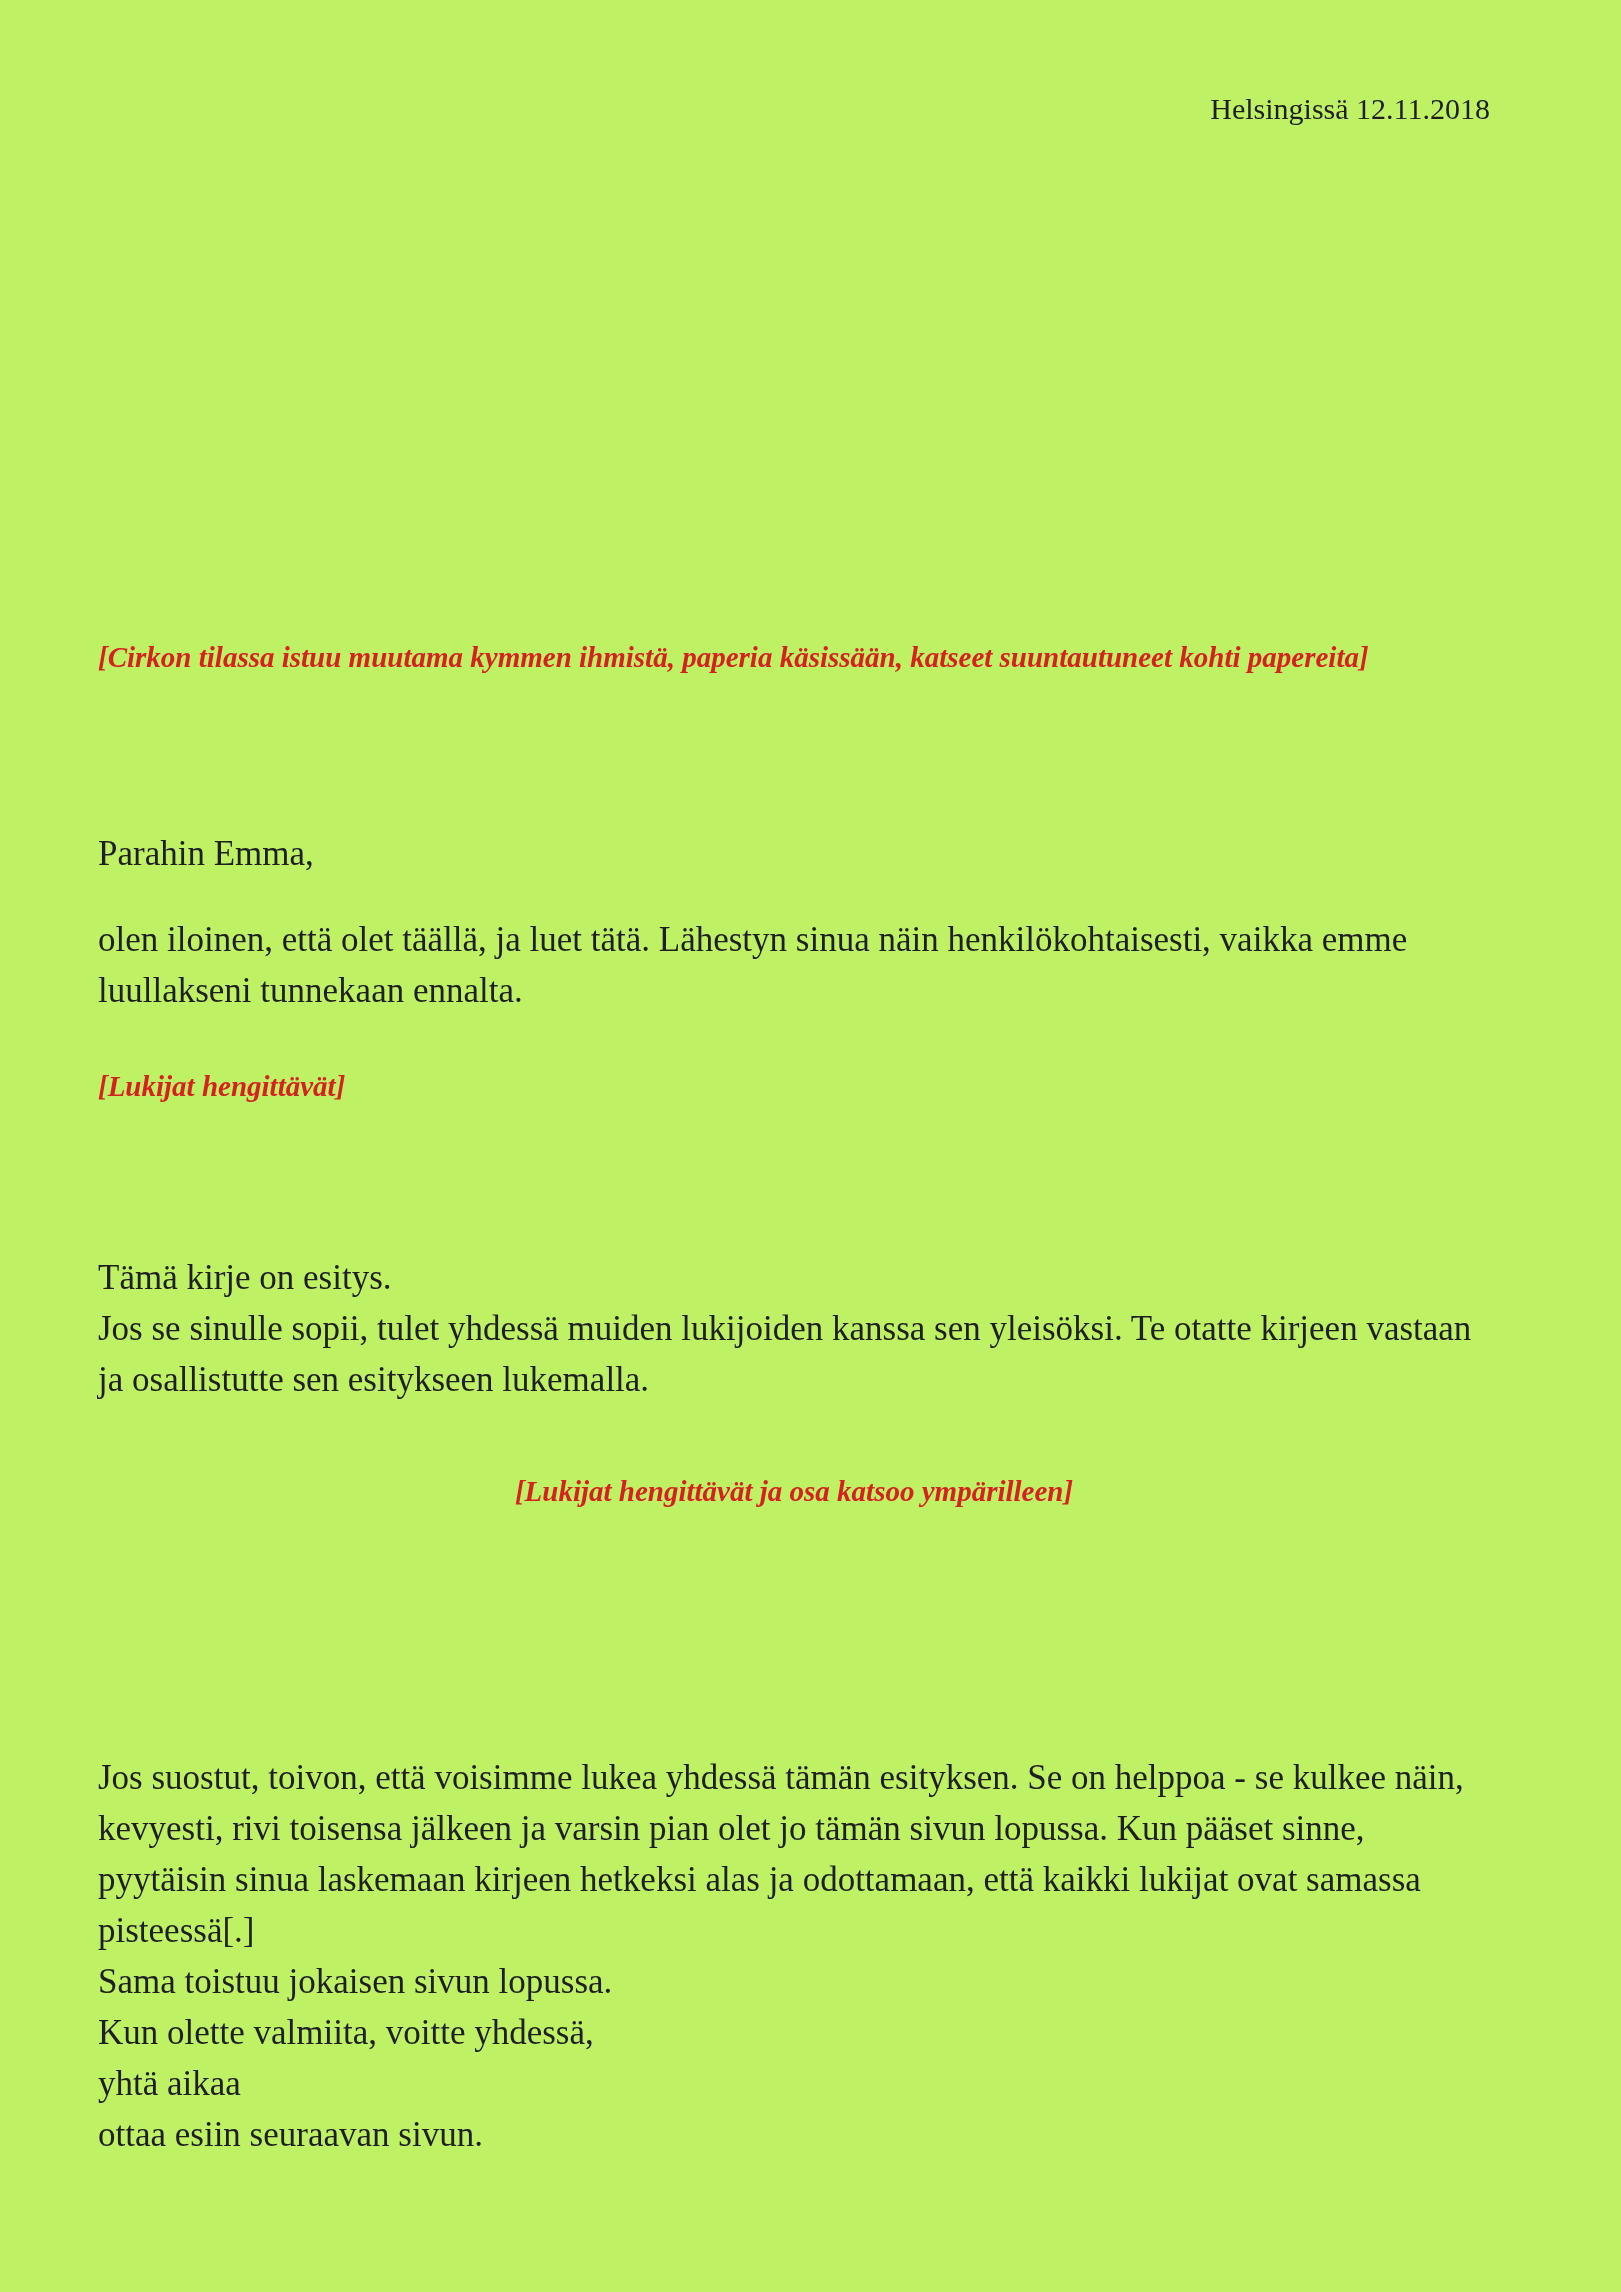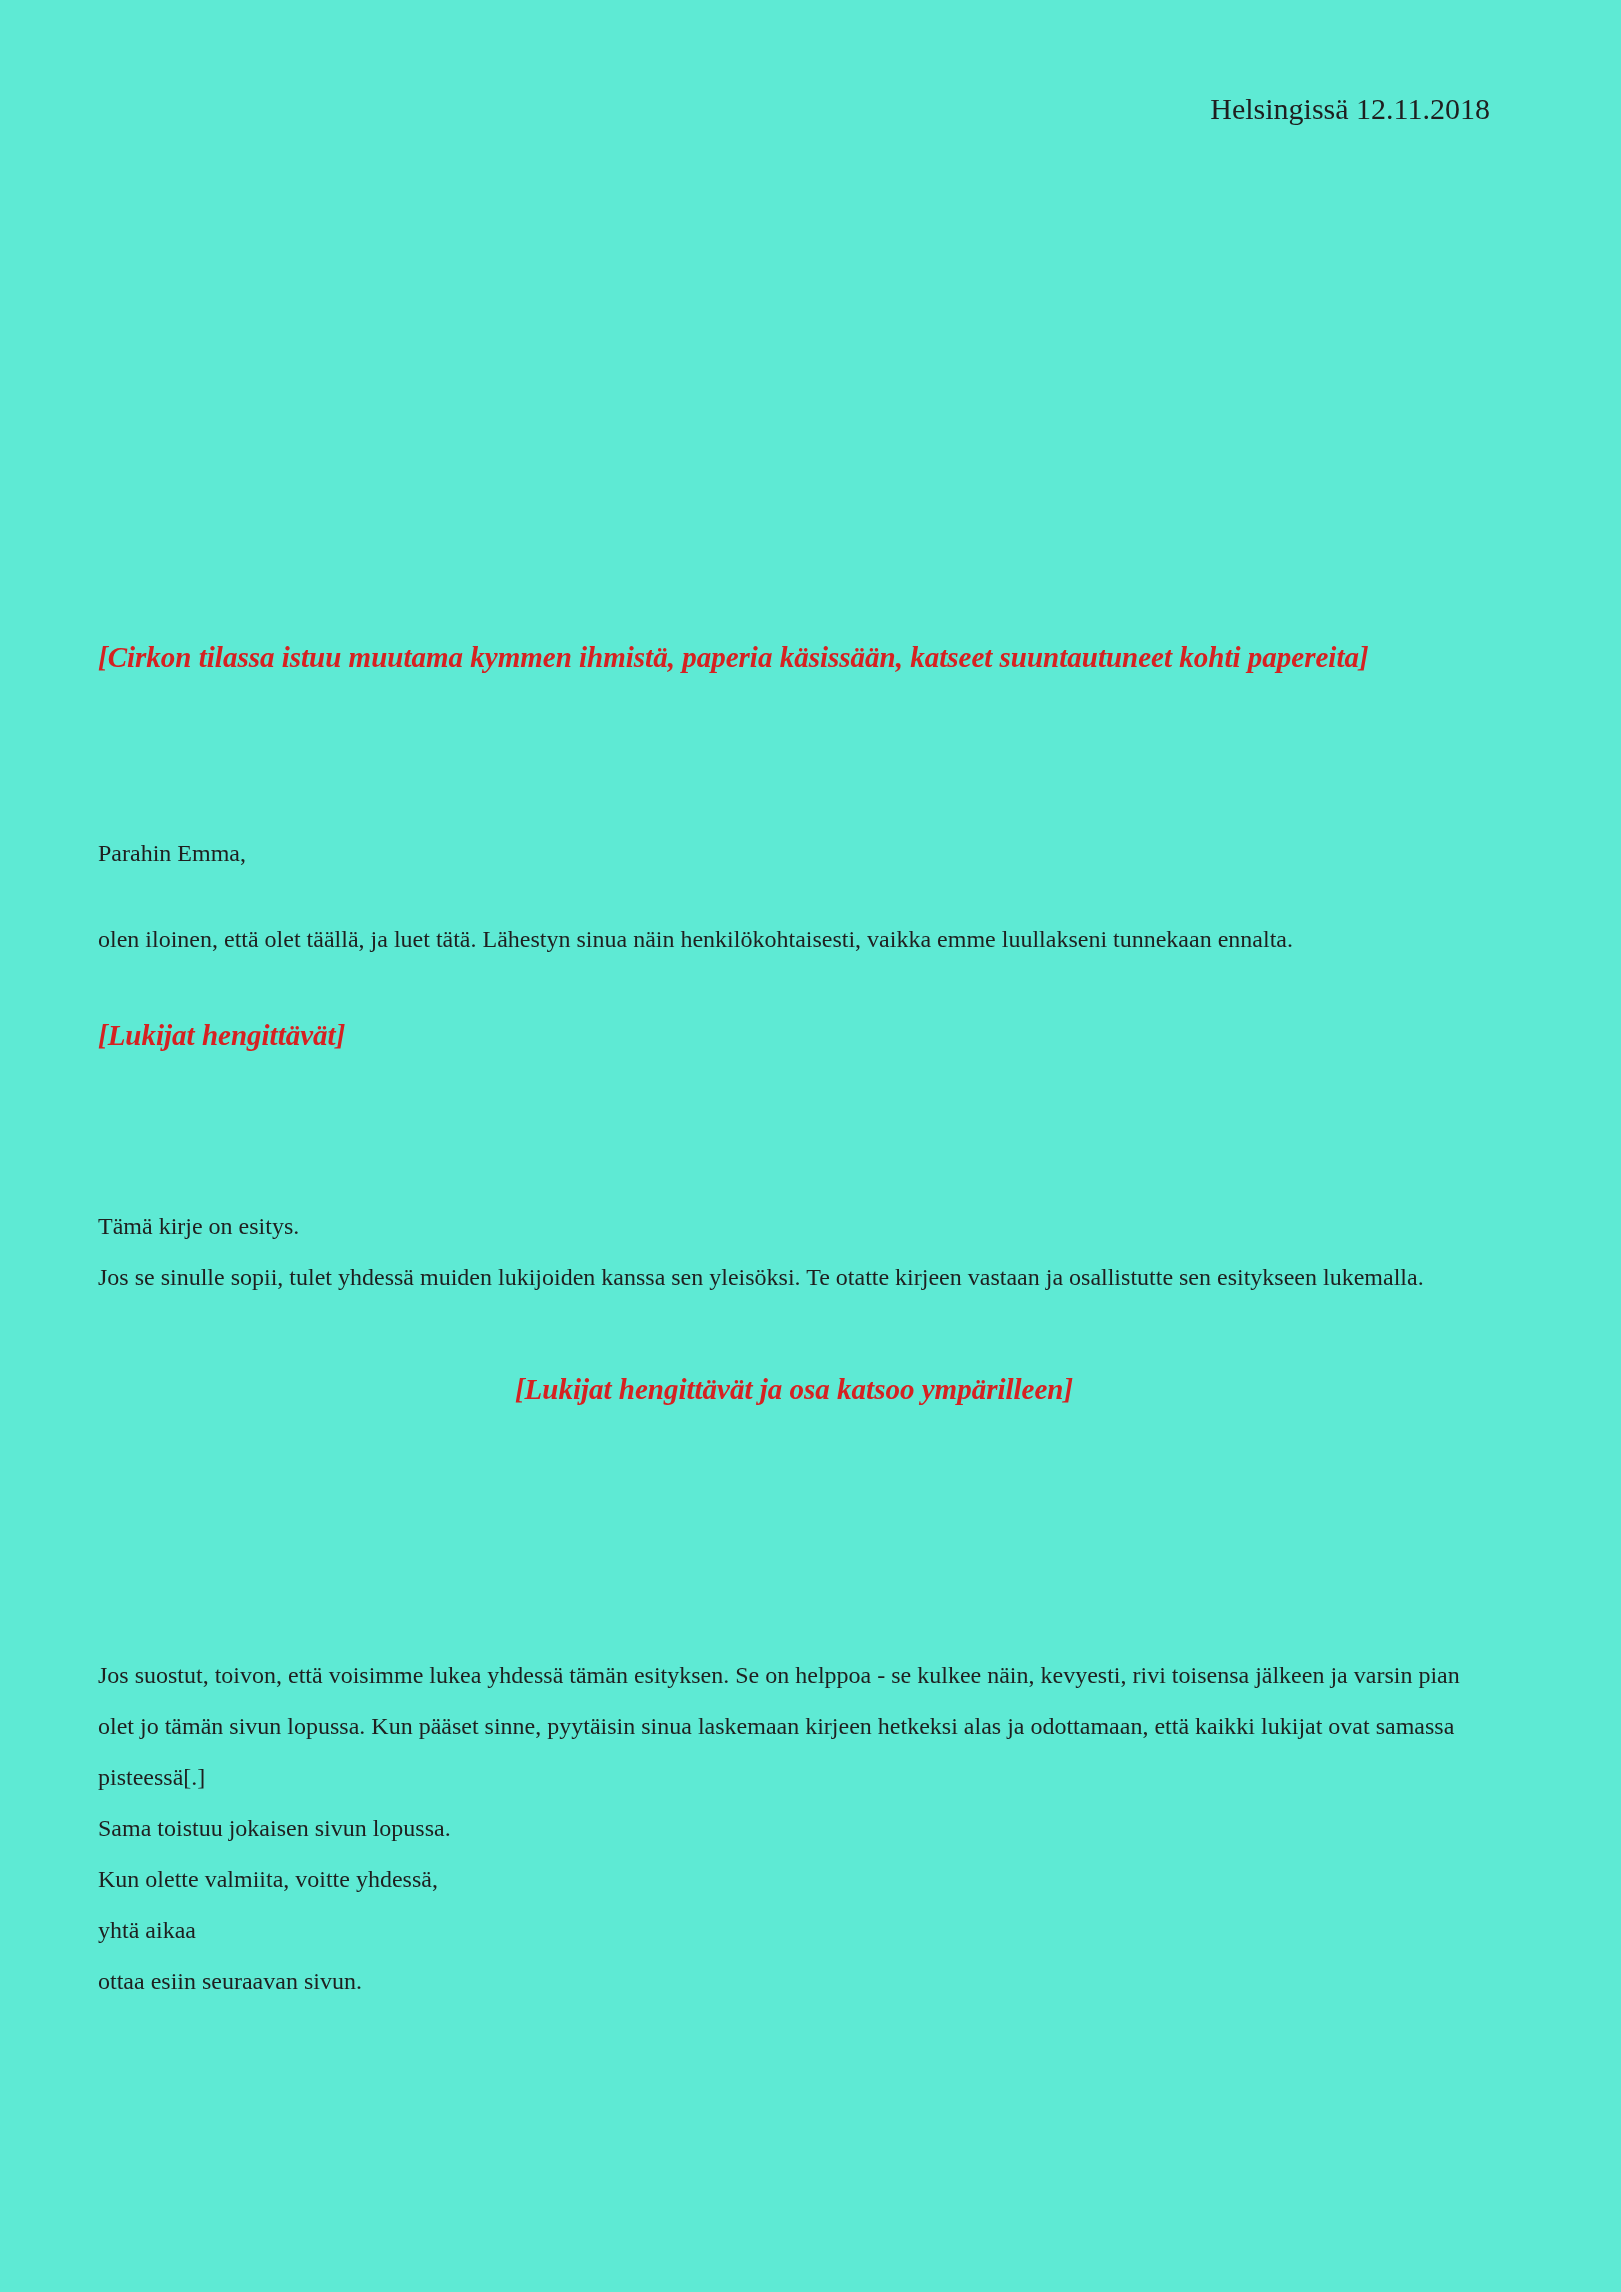--- a/index.html
+++ b/index.html
@@ -4,35 +4,35 @@
 <style>
   html, body {
     margin: 0;
     padding: 0;
     background: #ffffff;
   }
   .page {
     position: relative;
     width: 1621px;
     height: 2293px;
-    background: #5eead4;
+    background: #bef264;
     font-family: "Liberation Serif", "DejaVu Serif", serif;
     color: #1f1f1f;
     box-sizing: border-box;
     padding: 83px 131px 0 98px;
     overflow: hidden;
   }
   .dateline {
     text-align: right;
     font-size: 30px;
     line-height: 51px;
     white-space: nowrap;
   }
   .body-text {
-    font-size: 24px;
+    font-size: 35px;
     line-height: 51px;
     margin: 0;
   }
   .stage-direction {
     font-size: 29px;
     line-height: 51px;
     font-style: italic;
     color: #d62121;
     margin: 0;
     font-weight: bold;

